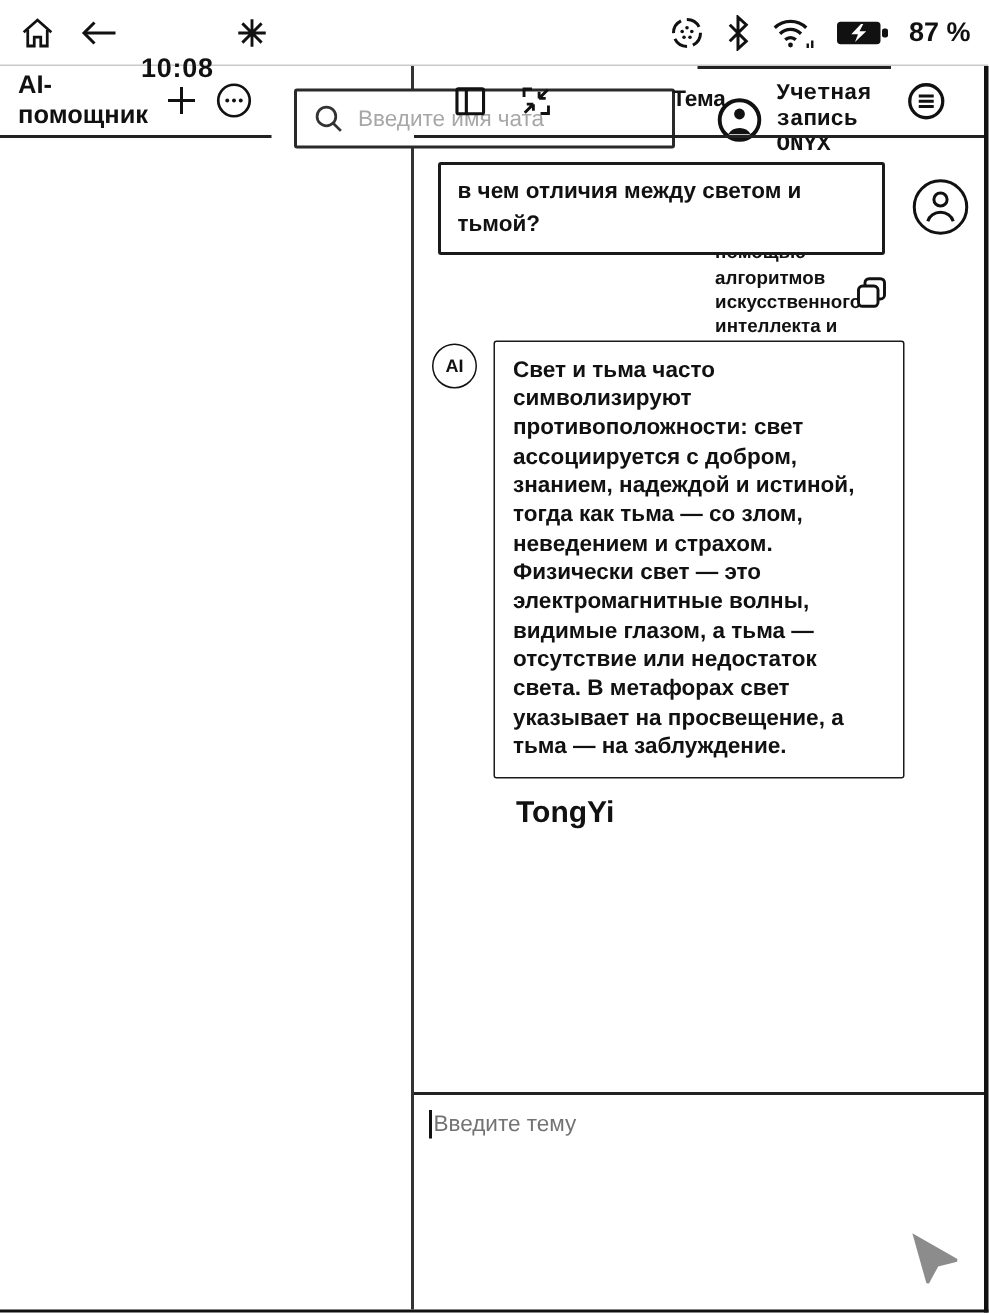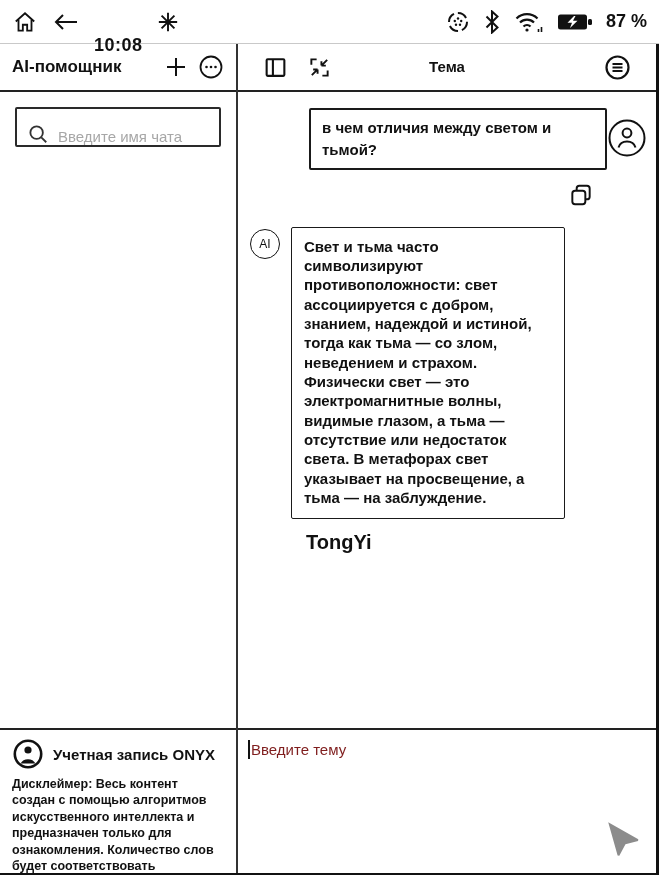--- a/index.html
+++ b/index.html
@@ -13,69 +13,69 @@
   .statusbar .time { font-size:18px; font-weight:bold; letter-spacing:.5px;margin-top:48px; }
   .sb-spacer { flex:1; }
   .sb-right { display:flex; align-items:center; gap:13px; }
   .battery-text { font-size:18px; font-weight:bold; }
 
   
   .app { position:absolute; top:44px; left:0; width:659px; height:831px;
     display:flex; border-right:3px solid #111; border-bottom:2px solid #111; }
 
   
-  .left { width:238px; border-right:2px solid #333; display:flex; flex-direction:column; }
+  .left { width:276px; border-right:2px solid #333; display:flex; flex-direction:row; }
   .left-header { height:48px; border-bottom:2px solid #222; display:flex;
     align-items:center; padding:0 12px; gap:10px; }
   .left-title { font-size:17px; font-weight:bold; flex:1; }
   .icon-btn { display:flex; align-items:center; justify-content:center; cursor:pointer; }
 
   .search-wrap { padding:15px 15px 10px 15px; }
   .search-box { border:2px solid #2a2a2a; border-radius:2px; height:40px;
-    display:flex; align-items:flex-end; padding:0 10px; gap:9px; background:#fff; }
+    display:flex; align-items:center; padding:0 10px; gap:9px; background:#fff; }
   .search-box input { border:none; outline:none; flex:1; font-size:15px;
     font-family:"Liberation Sans", sans-serif; color:#111; background:transparent; min-width:0; }
   .search-box input::placeholder { color:#a7a7a7; }
 
   .chat-list { flex:1; }
 
   .account { height:145px; border-top:2px solid #222; padding:8px 12px 4px 12px; }
-  .account-row { display:flex; align-items:center; gap:9px; margin-bottom:6px; }
+  .account-row { display:flex; align-items:center; gap:9px; margin-bottom:6px;font-family:Liberation Mono, monospace; }
   .account-label { font-size:15px; font-weight:bold; }
   .disclaimer { font-size:12.5px; font-weight:bold; line-height:1.31; color:#111; }
 
   
   .right { flex:1; display:flex; flex-direction:column; min-width:0; }
   .chat-header { height:48px; border-bottom:2px solid #222; display:flex;
     align-items:center; padding:0 25px; position:relative; }
   .header-icons { display:flex; align-items:center; gap:20px; }
   .header-title-block { position:absolute; left:50%; top:50%;
     transform:translate(-50%,-50%); text-align:center; width:300px; }
   .header-title { font-size:15px; font-weight:bold; line-height:1.25; }
   .header-subtitle { font-size:14.5px; font-weight:bold; line-height:1.25; white-space:nowrap; }
   .header-menu { margin-left:auto; }
 
   .chat-area { flex:1; padding:16px 9px 0 12px; overflow:hidden; }
-  .user-row { display:flex; justify-content:flex-end; gap:0; }
+  .user-row { display:flex; justify-content:flex-end; gap:17px; }
   .user-bubble { border:2px solid #1a1a1a; border-radius:2px; width:298px;
     padding:7px 11px; font-size:15px; font-weight:bold; line-height:1.45; background:#fff; }
   .copy-row { display:flex; justify-content:flex-end; padding-right:53px; margin-top:12px; }
   .ai-row { display:flex; align-items:flex-start; gap:11px; margin-top:19px; }
   .ai-badge { width:30px; height:30px; border:1.6px solid #111; border-radius:50%;
     display:flex; align-items:center; justify-content:center;
-    font-size:12px; font-weight:normal; flex:none; margin-top:2px; }
+    font-size:12px; font-weight:bold; flex:none; margin-top:2px; }
   .ai-bubble { border:1.6px solid #1a1a1a; border-radius:2px; width:274px;
     padding:9px 12px 11px 12px; font-size:15px; font-weight:bold; line-height:1.29; background:#fff; }
   .model-label { margin:12px 0 0 56px; font-size:20px; font-weight:bold; }
 
   .input-area { height:145px; border-top:2px solid #222; position:relative;
     padding:10px 10px; cursor:text; }
   .caret { display:inline-block; width:2px; height:19px; background:#111;
     vertical-align:middle; margin-right:1px; }
-  .input-placeholder { font-size:15px; color:#7f1d1d; vertical-align:middle; }
+  .input-placeholder { font-size:15px; color:#737373; vertical-align:middle; }
   .send-btn { position:absolute; right:16px; bottom:16px; cursor:pointer; }
 </style>
 </head>
 <body>
 
 <div class="statusbar">
   <span class="icon-btn">
     <svg width="26" height="26" viewBox="0 0 24 24" fill="none" stroke="#111" stroke-width="1.7">
       <path d="M3.5 11.5 L12 4 L20.5 11.5"></path>
       <path d="M6 10 V20 H10 V14.5 H14 V20 H18 V10"></path>

